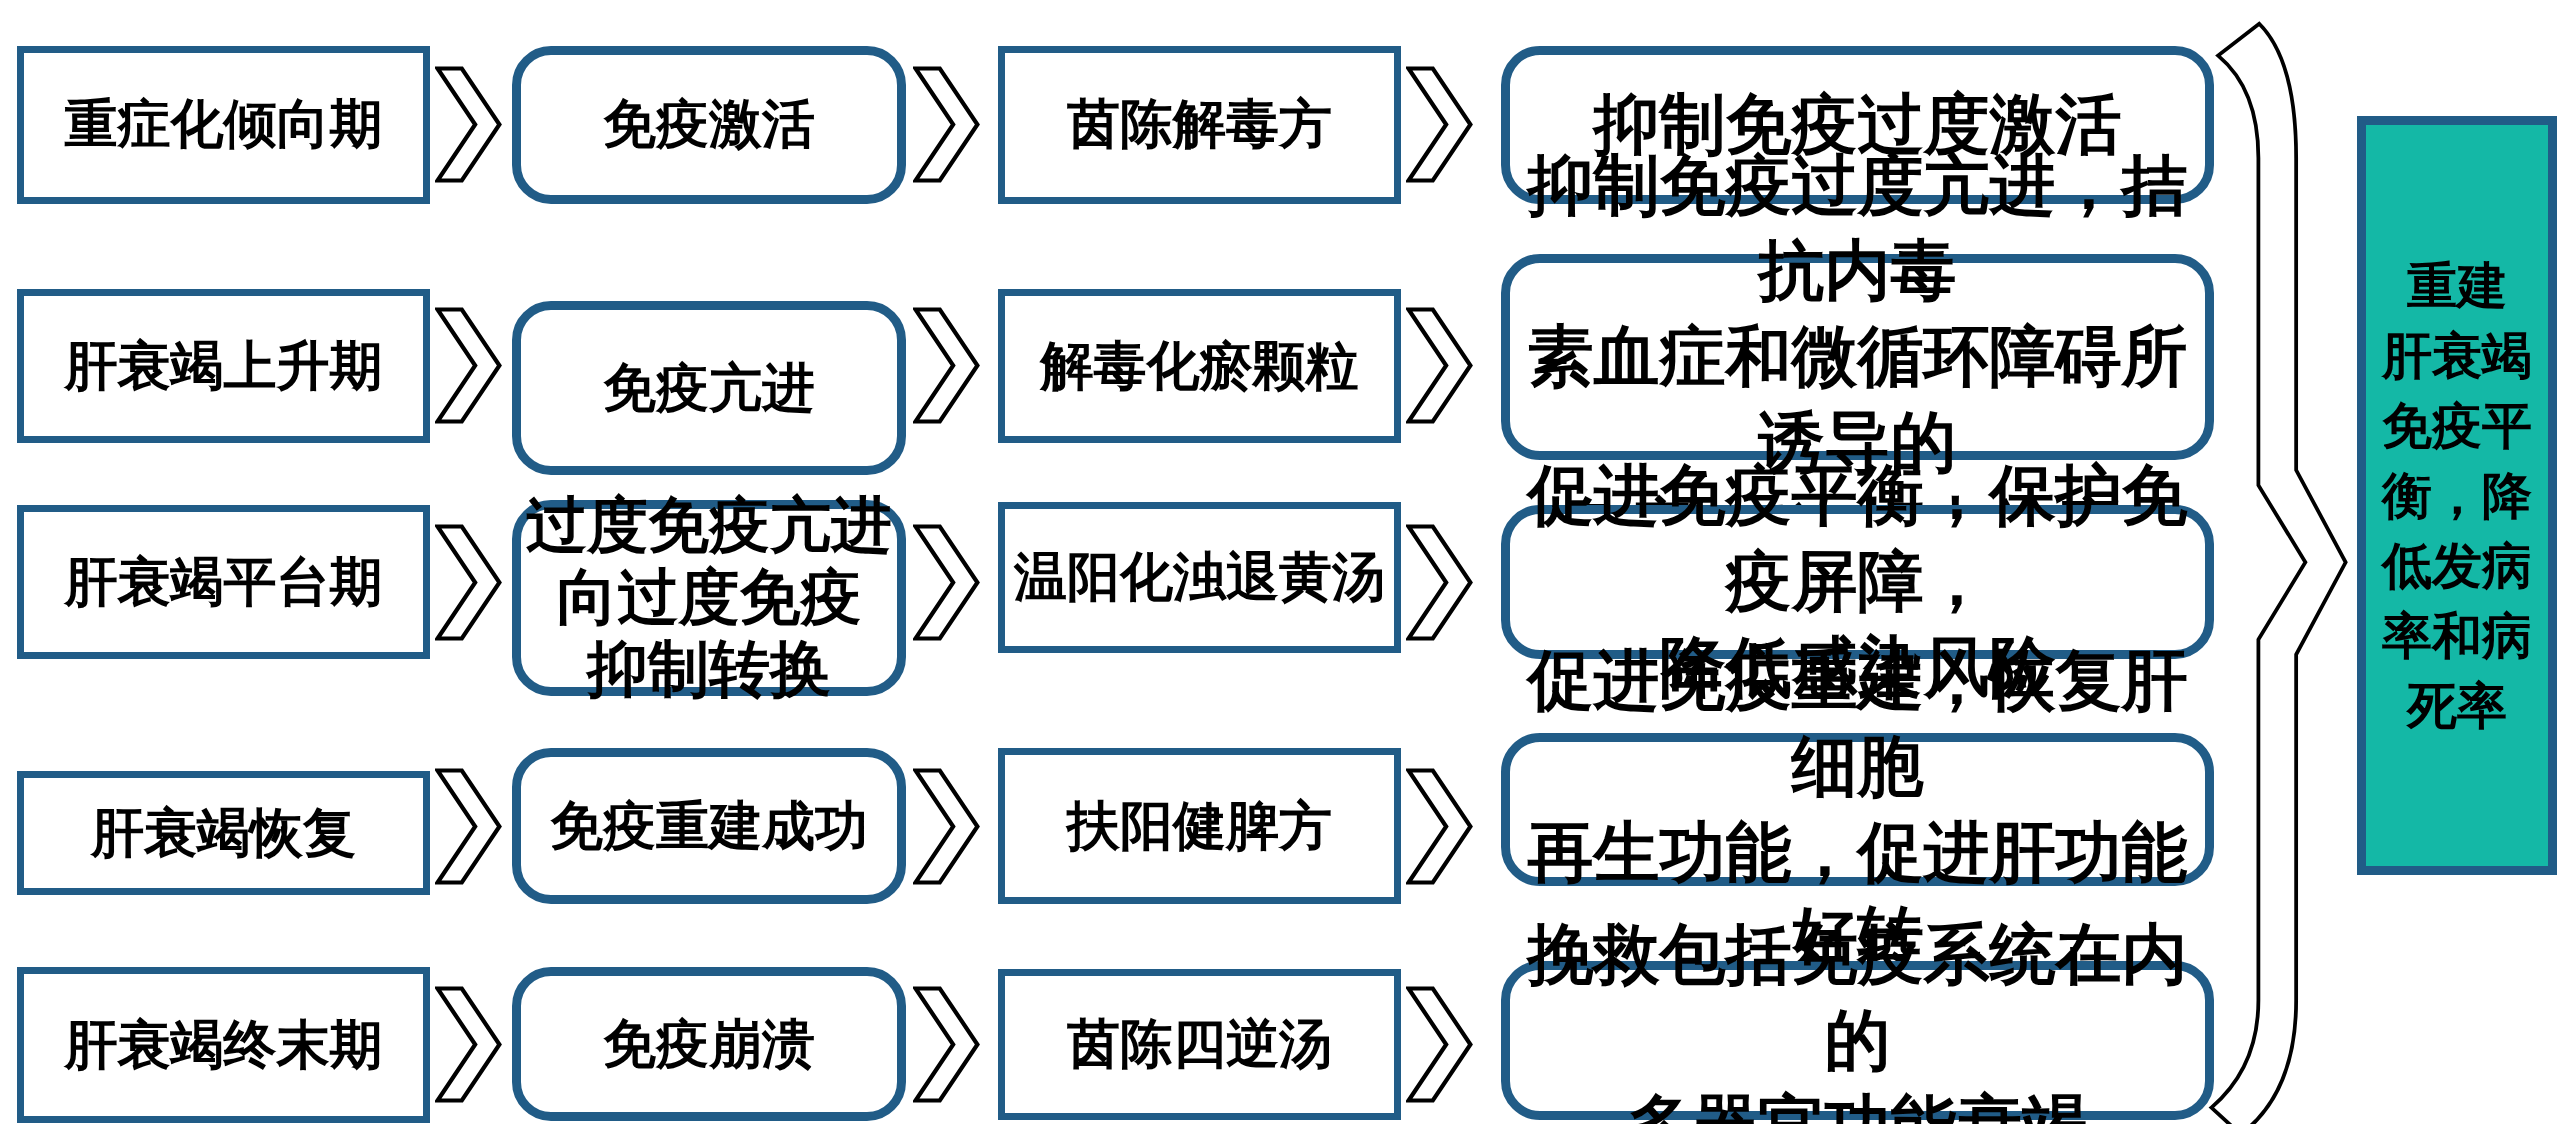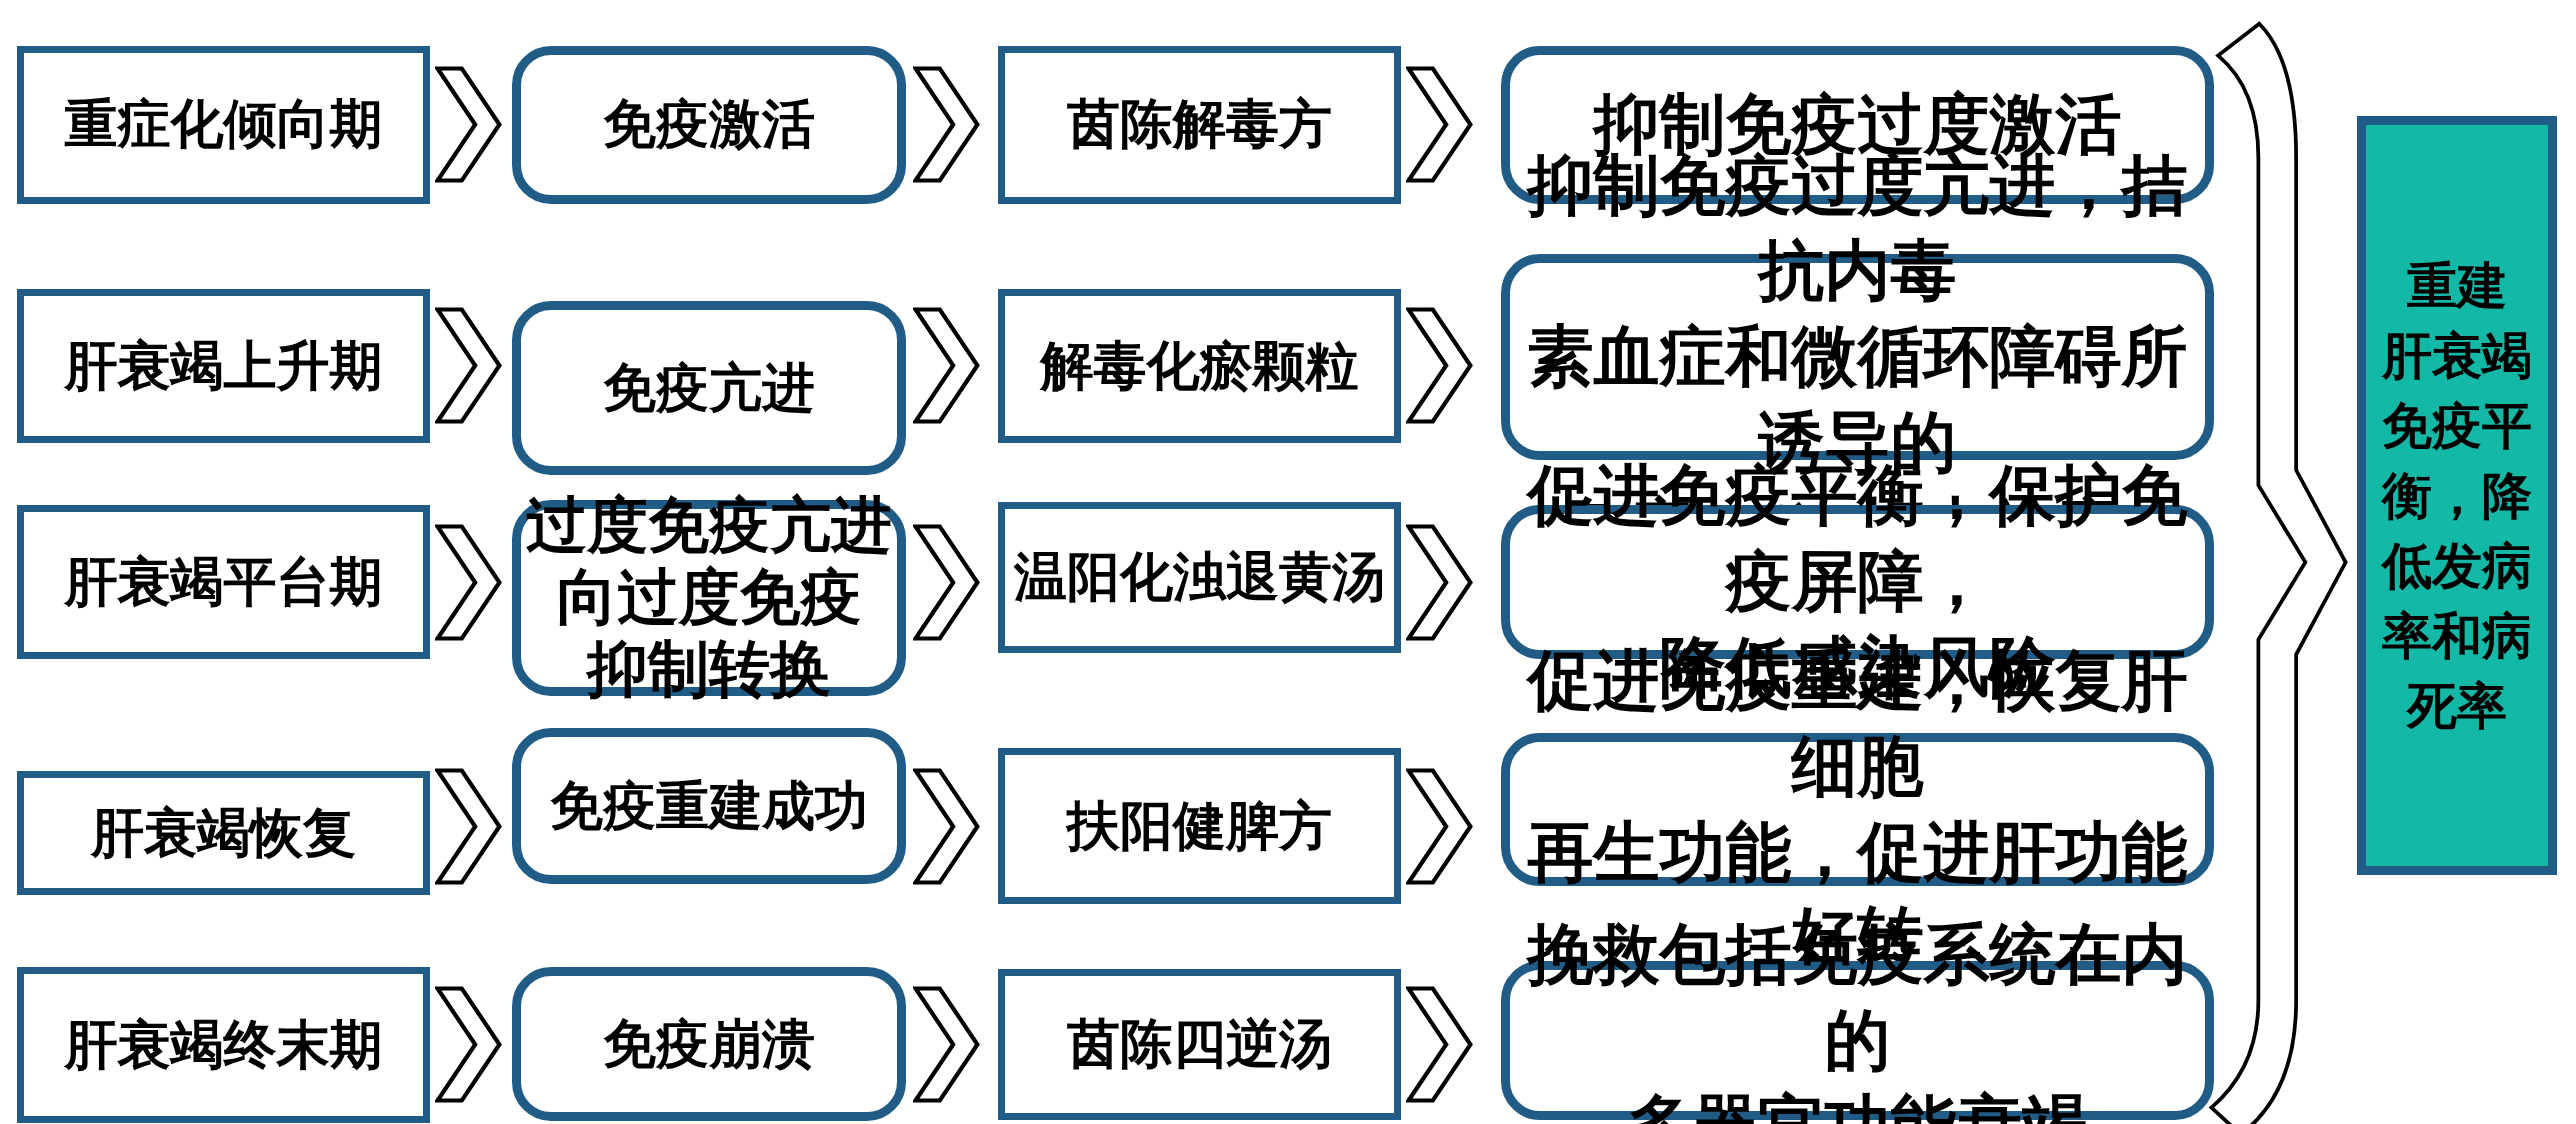--- a/index.html
+++ b/index.html
@@ -79,21 +79,21 @@
   <svg class="chev" style="left:1406px;top:507px" width="67" height="117" viewBox="0 0 80 140">
     <polygon points="3,3 32,3 77,70 32,137 3,137 48,70" fill="#fff" stroke="#000" stroke-width="5"></polygon>
   </svg>
   <div class="box rd eff" style="left:1501px;top:488px;width:713px;height:154px">促进免疫平衡，保护免疫屏障，
 降低感染风险</div>
 
   <div class="box sq" style="left:17px;top:754px;width:413px;height:124px">肝衰竭恢复</div>
   <svg class="chev" style="left:435px;top:751px" width="67" height="117" viewBox="0 0 80 140">
     <polygon points="3,3 32,3 77,70 32,137 3,137 48,70" fill="#fff" stroke="#000" stroke-width="5"></polygon>
   </svg>
-  <div class="box rd" style="left:512px;top:711px;width:394px;height:156px">免疫重建成功</div>
+  <div class="box rd" style="left:512px;top:731px;width:394px;height:156px">免疫重建成功</div>
   <svg class="chev" style="left:913px;top:751px" width="67" height="117" viewBox="0 0 80 140">
     <polygon points="3,3 32,3 77,70 32,137 3,137 48,70" fill="#fff" stroke="#000" stroke-width="5"></polygon>
   </svg>
   <div class="box sq" style="left:998px;top:731px;width:403px;height:156px">扶阳健脾方</div>
   <svg class="chev" style="left:1406px;top:751px" width="67" height="117" viewBox="0 0 80 140">
     <polygon points="3,3 32,3 77,70 32,137 3,137 48,70" fill="#fff" stroke="#000" stroke-width="5"></polygon>
   </svg>
   <div class="box rd eff" style="left:1501px;top:716px;width:713px;height:153px">促进免疫重建，恢复肝细胞
 再生功能，促进肝功能好转</div>
 

